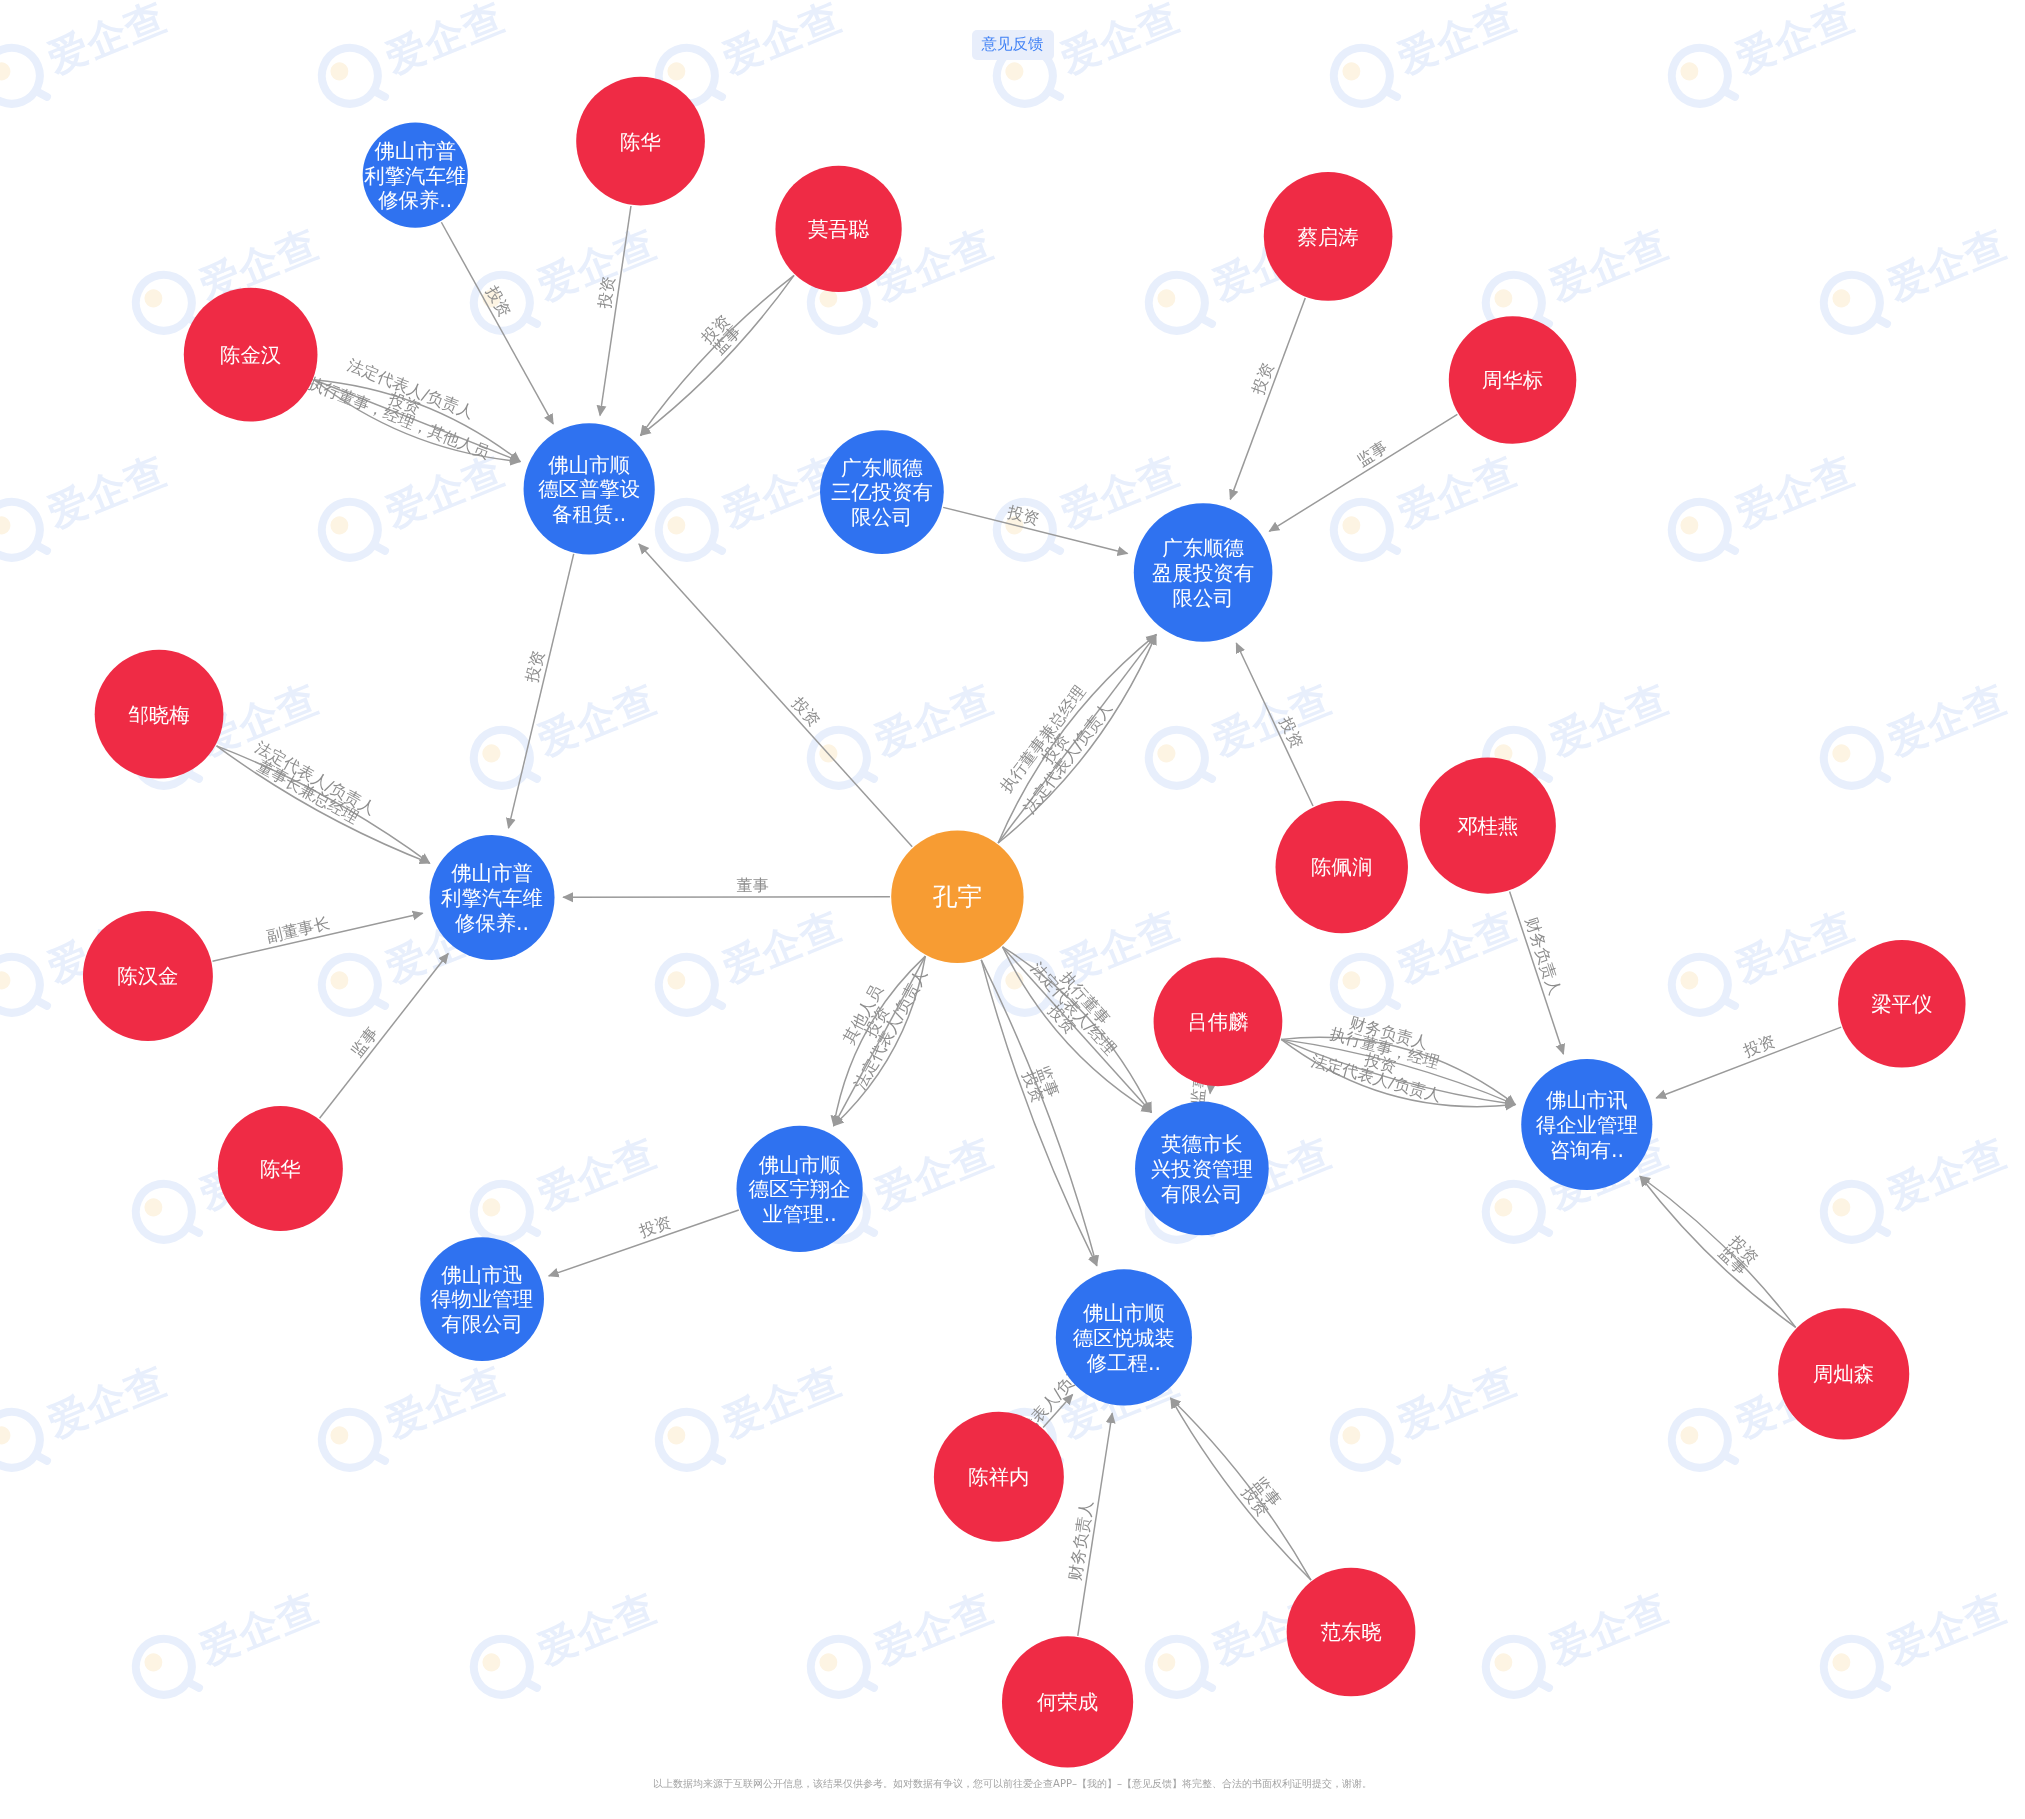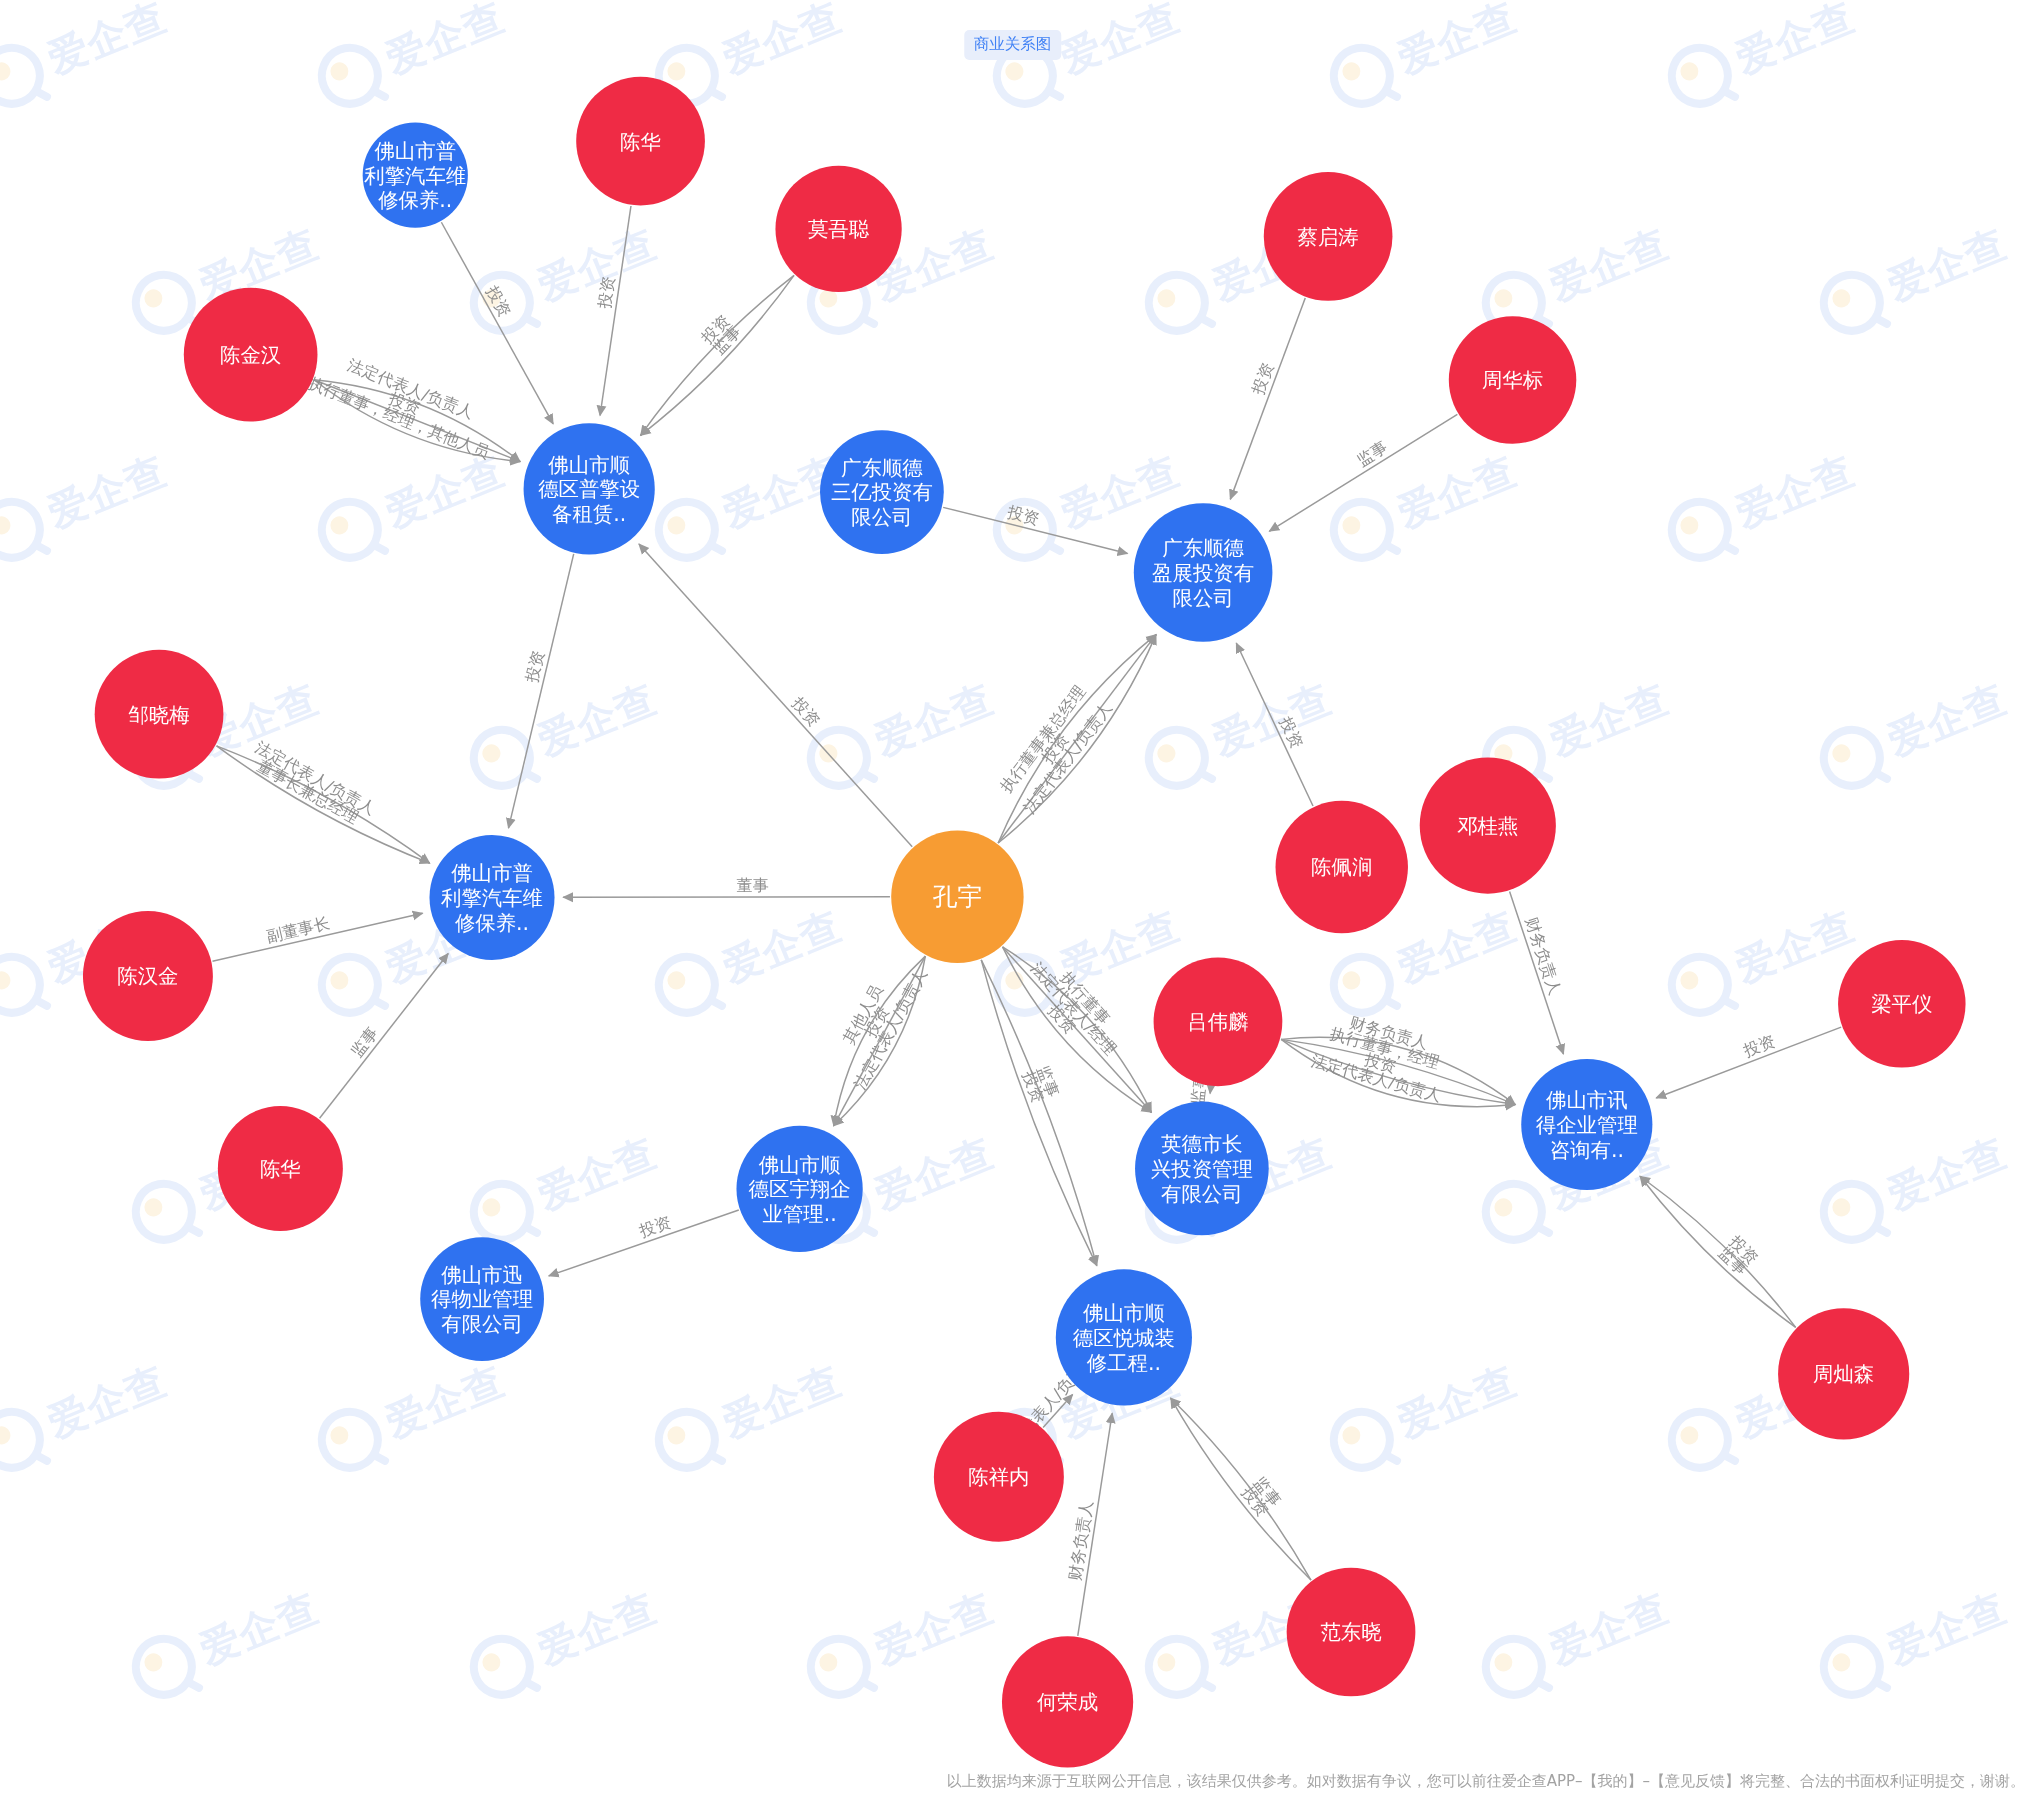--- a/index.html
+++ b/index.html
@@ -102,23 +102,23 @@
     font-family: "DejaVu Sans", "Liberation Sans", sans-serif;
   }
   .node-label.center-label { font-size: 40px; }
 
   
   #footer {
     position: absolute;
     left: 0;
     right: 0;
     bottom: 28.5px;
-    text-align: right;
+    text-align: center;
     color: #a3a3a3;
-    font-size: 15px;
+    font-size: 10px;
     z-index: 5;
   }
 </style>
 </head>
 <body>
 
 <div id="stage">
 
   <div id="watermarks">
       <div class="wm" style="left: -25px; top: 18.6px;">
@@ -308,21 +308,21 @@
       <div class="wm" style="left: 1477px; top: 1610px;">
         <div class="wm-mark"></div>
         <div class="wm-text">爱企查</div>
       </div>
       <div class="wm" style="left: 1815px; top: 1610px;">
         <div class="wm-mark"></div>
         <div class="wm-text">爱企查</div>
       </div>
     </div>
 
-  <div id="title-chip">商业关系图</div>
+  <div id="title-chip">意见反馈</div>
 
   <svg id="graph" viewBox="0 0 3272 2939" preserveAspectRatio="none">
     <defs>
       <marker id="arrow" viewBox="0 0 12 12" refX="10" refY="6" markerWidth="8" markerHeight="8" orient="auto-start-reverse">
         <path d="M 0 1 L 11 6 L 0 11 z" fill="#9a9a9a"></path>
       </marker>
     </defs>
     <g id="edge-layer">
         <path class="edge-path" d="M 1019.5131793060958 332.8625690358331 Q 994.5227145741258 502.0751133655582 969.5322498421557 671.2876576952833" marker-end="url(#arrow)"></path>
         <text class="edge-label" x="998.5211889312411" y="465.0011062728022" text-anchor="middle" transform="rotate(-81.60 998.5211889312411 475.0011062728022)">投资</text>

